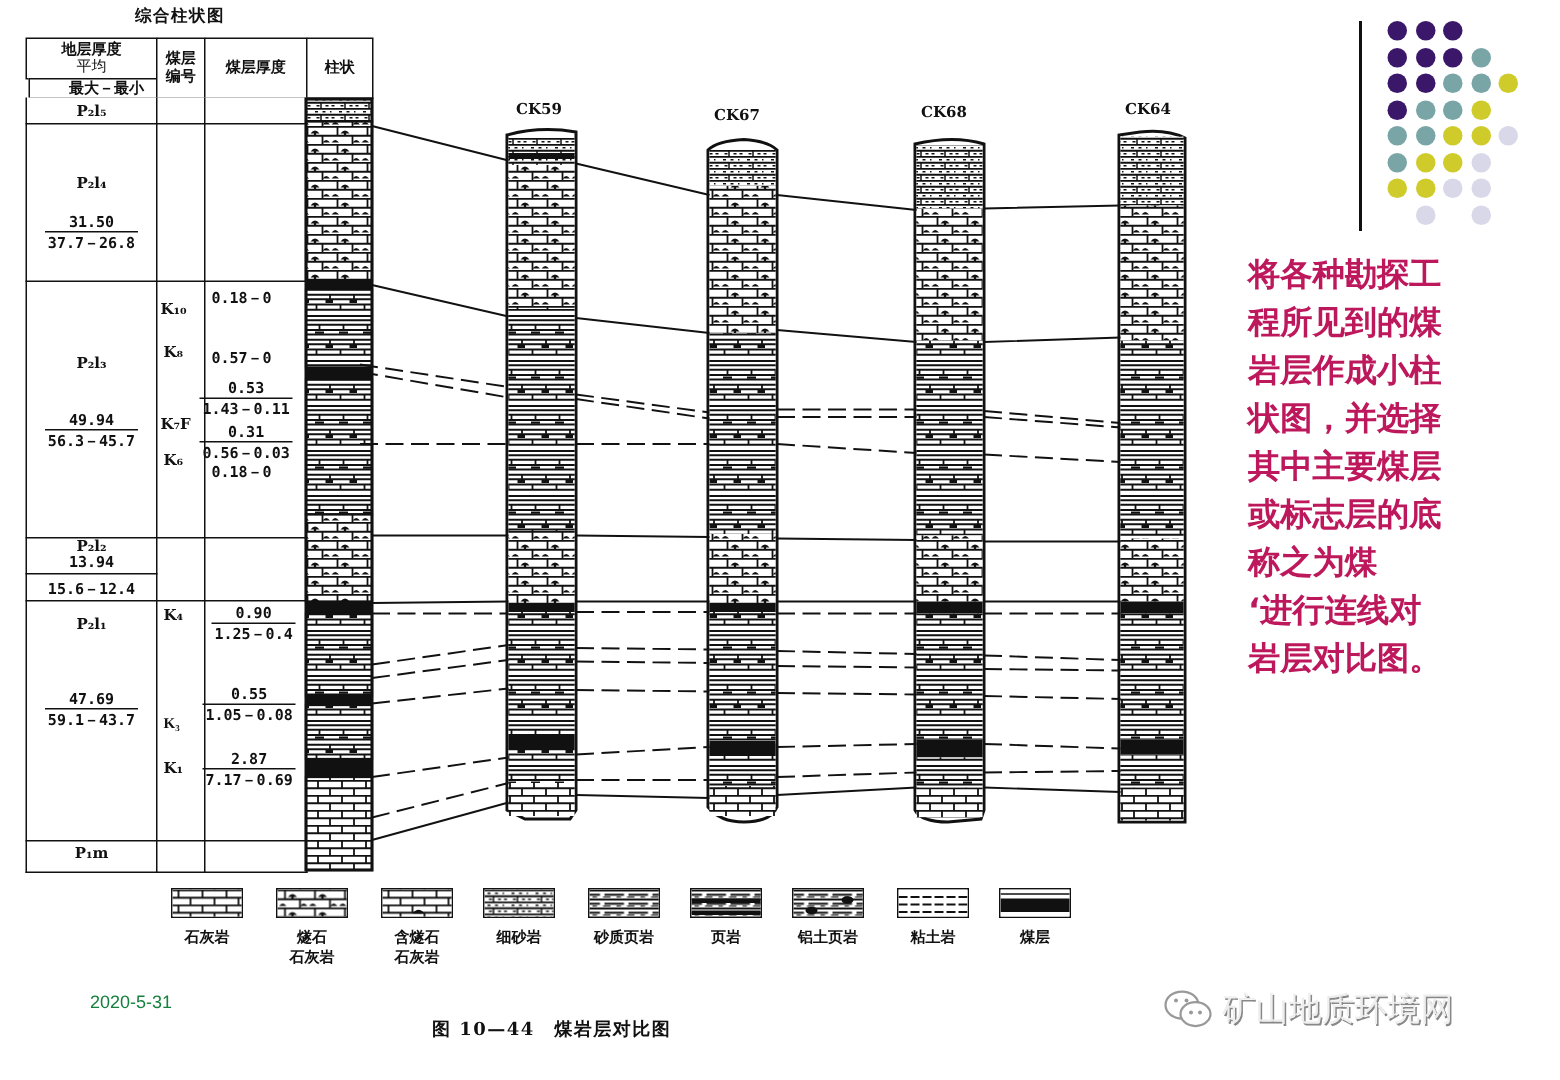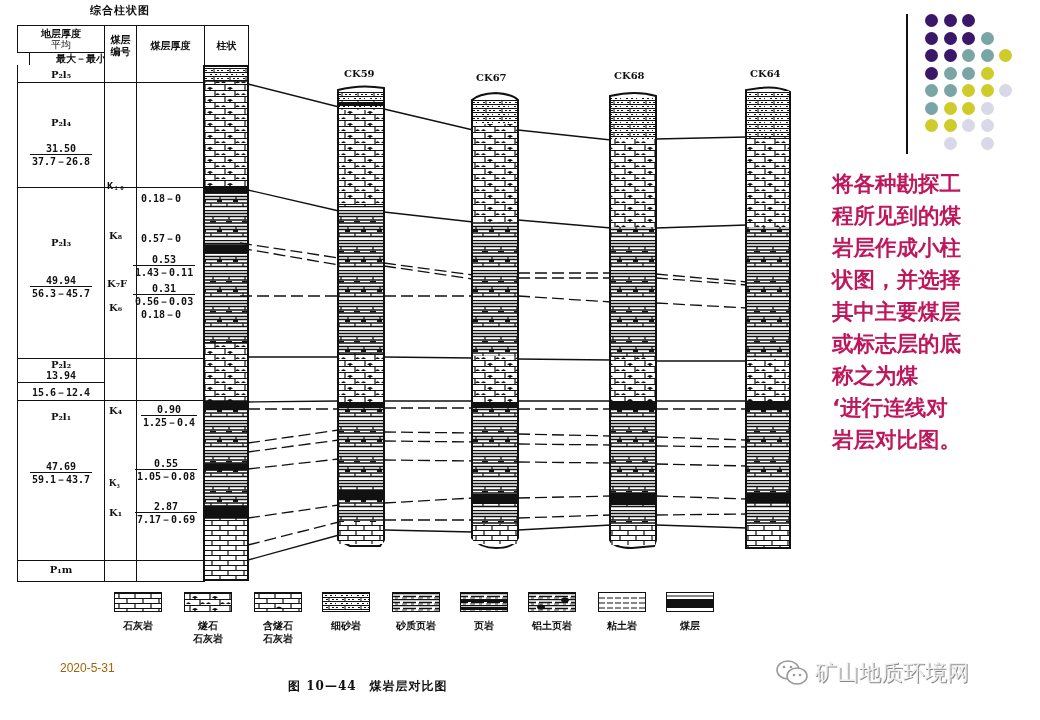--- a/index.html
+++ b/index.html
@@ -28,21 +28,21 @@
 
   .bh-label { position: absolute; font-size: 10px; font-weight: bold; font-family: "DejaVu Serif", serif; }
 
   
   .legend { position: absolute; left: 110px; top: 592px; width: 620px; height: 52px; }
   .legend-item { position: absolute; top: 0; width: 56px; text-align: center; }
   .legend-swatch { width: 48px; height: 20px; margin: 0 auto; border: 1.5px solid #111; }
   .legend-label { font-size: 10px; font-weight: bold; line-height: 1.25; margin-top: 4px; }
 
   .caption { position: absolute; left: 288px; top: 678px; font-size: 12px; font-weight: bold; letter-spacing: 1px; }
-  .date { position: absolute; left: 60px; top: 661px; font-family: "Liberation Sans", sans-serif; font-size: 12px; color: #a16207; }
+  .date { position: absolute; left: 60px; top: 661px; font-family: "Liberation Sans", sans-serif; font-size: 12px; color: #15803d; }
 
   
   .vline { position: absolute; left: 906px; top: 14px; width: 2px; height: 140px; background: #111; }
   .dots { position: absolute; left: 925px; top: 14px; width: 100px; height: 140px; }
   .dot { position: absolute; width: 13px; height: 13px; border-radius: 50%; }
   .desc { position: absolute; left: 832px; top: 168px; width: 180px; font-family: "DejaVu Sans", sans-serif;
           font-weight: bold; font-size: 21.5px; line-height: 32px; color: #be185d; }
   .desc div { white-space: nowrap; }
 
   .watermark { position: absolute; left: 775px; top: 658px; display: flex; align-items: center; gap: 6px;
@@ -56,21 +56,21 @@
 <div class="slide">
 
   <div class="comp-title">综合柱状图</div>
 
   <div class="ltable">
 
     <div class="cell hdr" style="left:0;top:0;width:88px;height:28px;">
       <span>地层厚度</span>
       <span style="font-weight:normal">平均</span>
     </div>
-    <div class="cell hdr" style="left:12px;top:27px;width:104px;height:14px;">
+    <div class="cell hdr" style="left:2px;top:27px;width:104px;height:14px;justify-content:flex-end;">
       <span>最大－最小</span>
     </div>
     <div class="cell hdr" style="left:87px;top:0;width:33px;height:41px;">
       <span>煤层</span>
       <span>编号</span>
     </div>
     <div class="cell hdr" style="left:119px;top:0;width:69px;height:41px;">
       <span>煤层厚度</span>
     </div>
     <div class="cell hdr" style="left:187px;top:0;width:45px;height:41px;">
@@ -104,21 +104,21 @@
     <div style="position:absolute;left:0;top:345px;width:88px;text-align:center;font-size:10px;font-weight:bold;font-family:'DejaVu Sans Mono',monospace;">13.94</div>
     <div style="position:absolute;left:0;top:361px;width:88px;text-align:center;font-size:10px;font-weight:bold;font-family:'DejaVu Sans Mono',monospace;">15.6－12.4</div>
 
     <div class="unit-name" style="position:absolute;left:0;top:386px;width:88px;text-align:center;">P₂l₁</div>
     <div style="position:absolute;left:0;top:436px;width:88px;text-align:center;font-size:10px;font-weight:bold;font-family:'DejaVu Sans Mono',monospace;">
       <span class="frac"><span class="num">47.69</span><span class="den">59.1－43.7</span></span>
     </div>
 
     <div class="unit-name" style="position:absolute;left:0;top:539px;width:88px;text-align:center;">P₁m</div>
 
-    <div class="seam-label" style="left:90px;top:156px;font-family:Liberation Mono, monospace;">K₁₀</div>
+    <div class="seam-label" style="left:90px;top:176px;">K₁₀</div>
     <div class="thick-val" style="left:124px;top:167px;">0.18－0</div>
 
     <div class="seam-label" style="left:92px;top:205px;">K₈</div>
     <div class="thick-val" style="left:124px;top:207px;">0.57－0</div>
 
     <div class="thick-val" style="left:116px;top:229px;">
       <span class="frac"><span class="num">0.53</span><span class="den">1.43－0.11</span></span>
     </div>
     <div class="seam-label" style="left:90px;top:253px;">K₇F</div>
     <div class="thick-val" style="left:116px;top:258px;">

